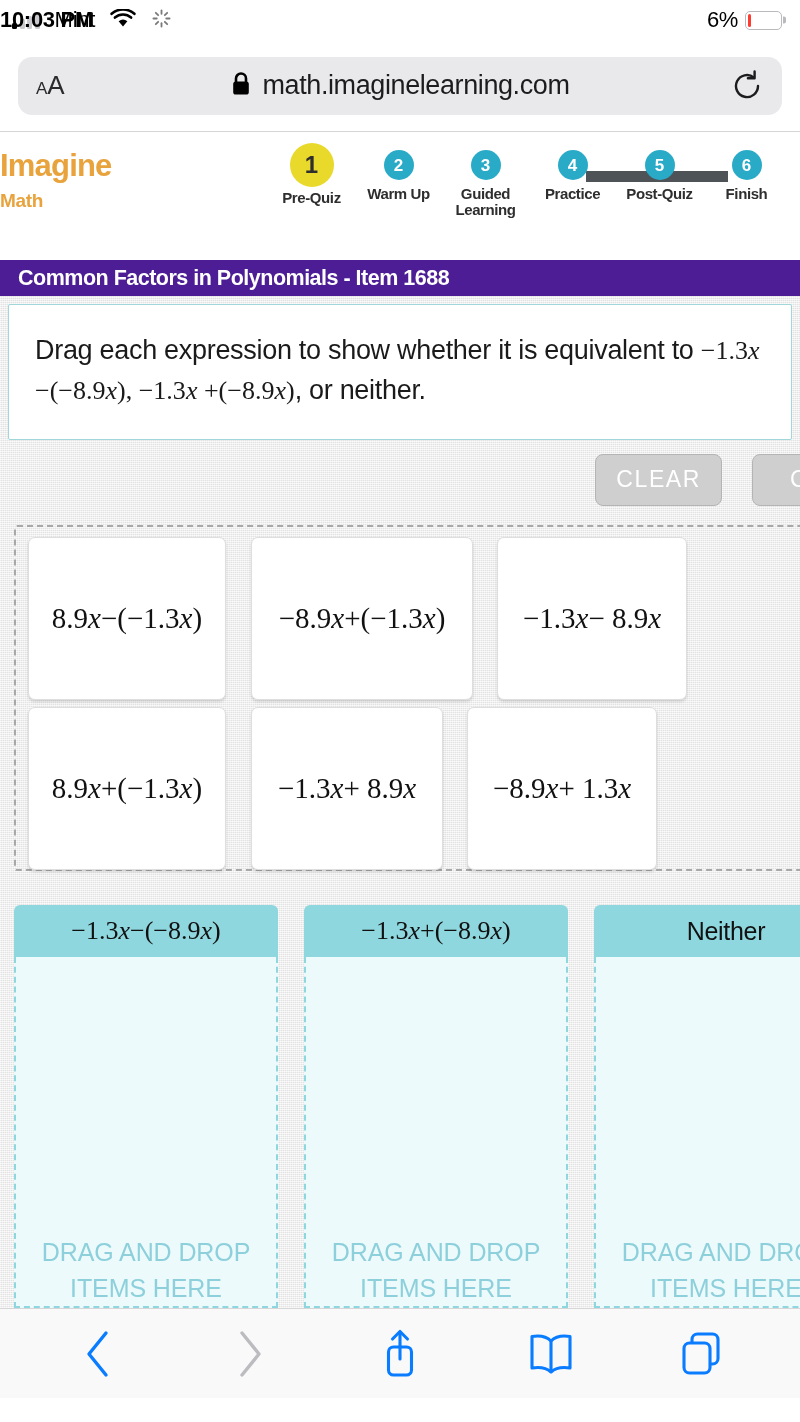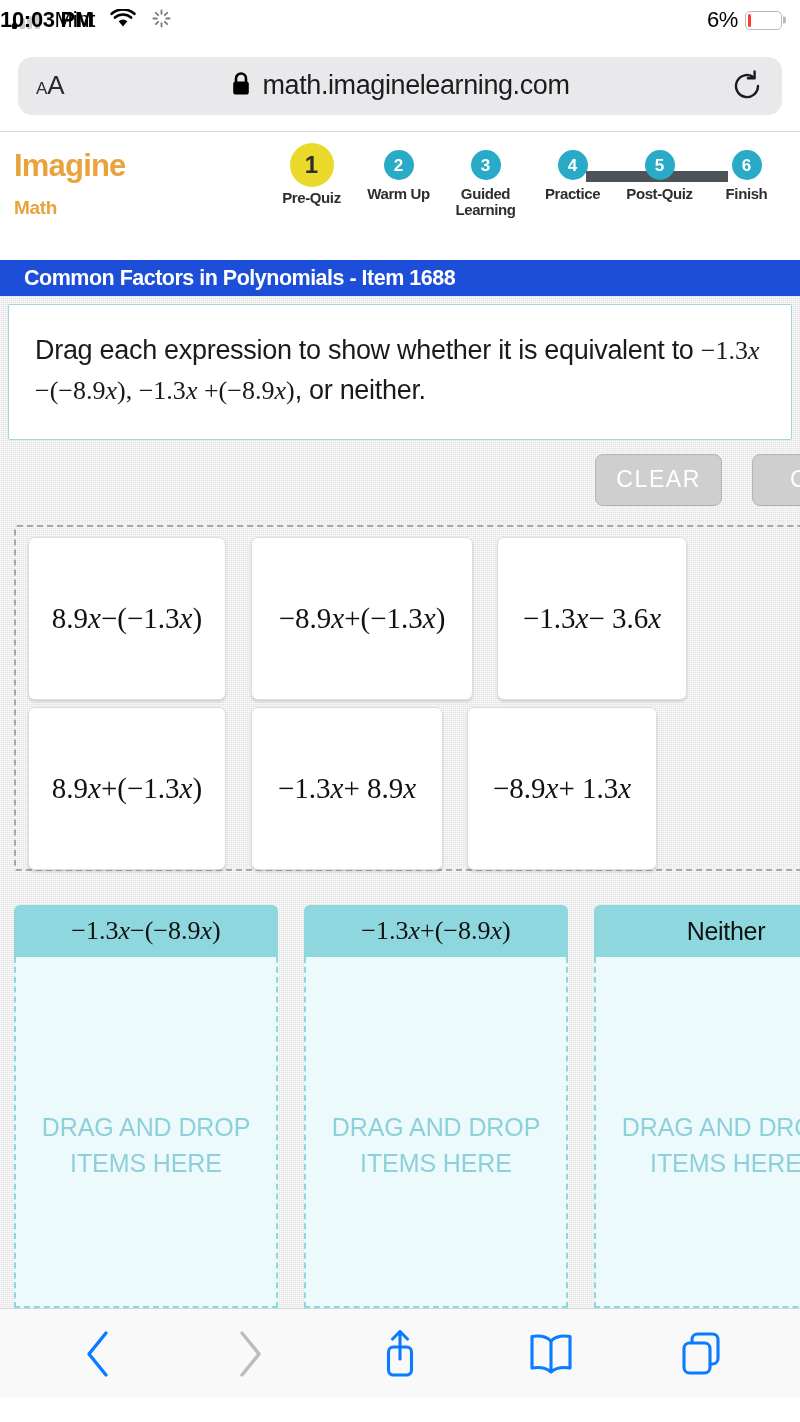--- a/index.html
+++ b/index.html
@@ -146,39 +146,38 @@
   
   .app-header {
     height: 128px;
     background: #fff;
     display: flex;
     align-items: flex-start;
     padding: 18px 0 0 0;
     position: relative;
   }
   .brand {
-    padding-left: 14px;
     width: 268px;
     flex: none;
   }
   .brand-main {
     font-family: "Liberation Sans", sans-serif;
     font-size: 31px;
     font-weight: 700;
     color: #e8a33d;
     letter-spacing: -0.8px;
     line-height: 1.05;
   }
   .brand-sub {
     font-family: "Liberation Sans", sans-serif;
     font-size: 19px;
     font-weight: 700;
     color: #e8a33d;
     letter-spacing: -0.3px;
-    margin-top: 14px;
+    margin-top: 7px;
   }
 
   .stepper {
     flex: 1;
     position: relative;
     padding-right: 10px;
   }
   .stepper-track {
     position: absolute;
     top: 21px;
@@ -227,24 +226,24 @@
     color: #2e2e2e;
     text-align: center;
     line-height: 1.08;
     letter-spacing: -0.4px;
   }
   .step.active .step-label { margin-top: 3px; }
 
   
   .title-bar {
     height: 36px;
-    background: #1d4ed8;
-    display: flex;
-    align-items: center;
-    padding-left: 24px;
+    background: #4c1d95;
+    display: flex;
+    align-items: center;
+    padding-left: 18px;
   }
   .title-bar span {
     color: #fff;
     font-family: "Liberation Sans", sans-serif;
     font-size: 21.5px;
     font-weight: 700;
     letter-spacing: -0.5px;
   }
 
   
@@ -374,21 +373,21 @@
     font-family: "Liberation Sans", sans-serif;
     font-size: 25px;
     letter-spacing: -0.3px;
   }
   .dz-body {
     flex: 1;
     background: #ecfafb;
     border: 2px dashed #8fd7de;
     border-top: none;
     display: flex;
-    align-items: flex-start;
+    align-items: flex-end;
     justify-content: center;
     padding-top: 153px;
   }
   .dz-placeholder {
     font-family: "Liberation Sans", sans-serif;
     font-size: 25px;
     color: #8dd0dc;
     text-align: center;
     line-height: 1.42;
     letter-spacing: -0.1px;
@@ -541,21 +540,21 @@
       <div class="tile tile-w2">
           <span>−8.9</span>
           <i>x</i>
           <span> +(−1.3</span>
           <i>x</i>
           <span>)</span>
         </div>
       <div class="tile tile-w3">
           <span>−1.3</span>
           <i>x</i>
-          <span> − 3.6</span>
+          <span> − 8.9</span>
           <i>x</i>
           <span></span>
         </div>
     </div>
     <div class="tray-row r2">
       <div class="tile tile-w1">
           <span>8.9</span>
           <i>x</i>
           <span> +(−1.3</span>
           <i>x</i>

